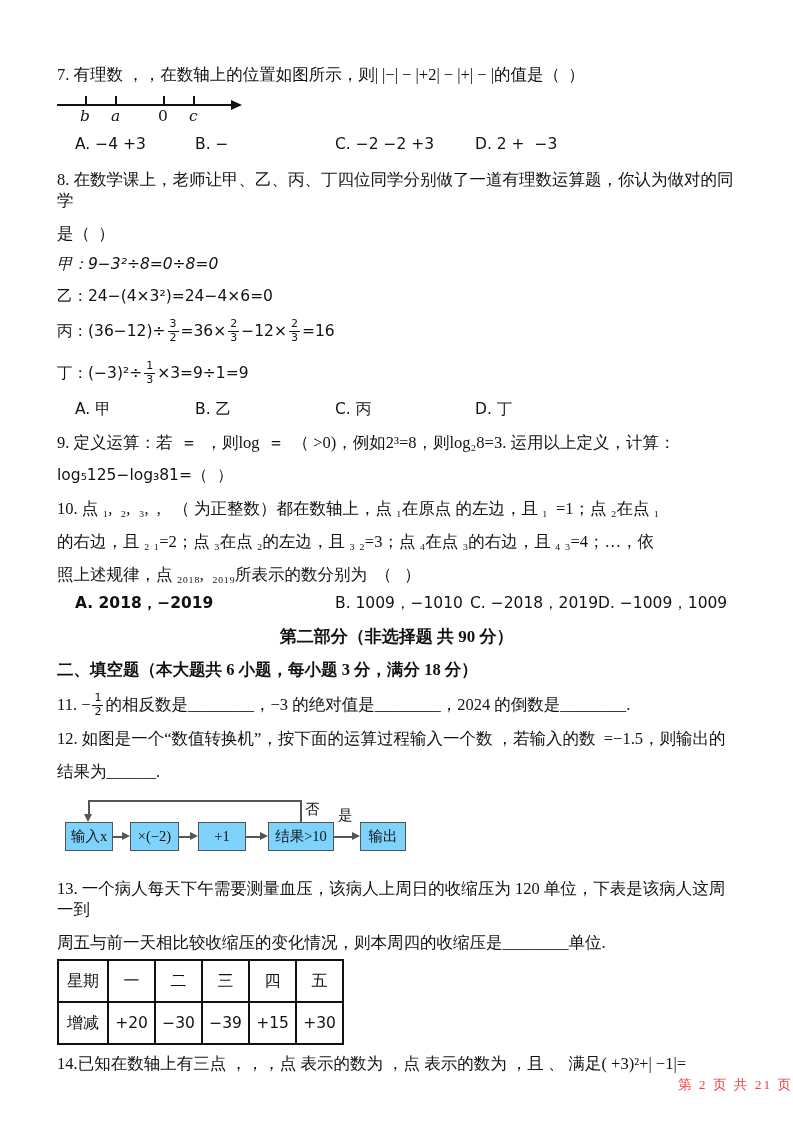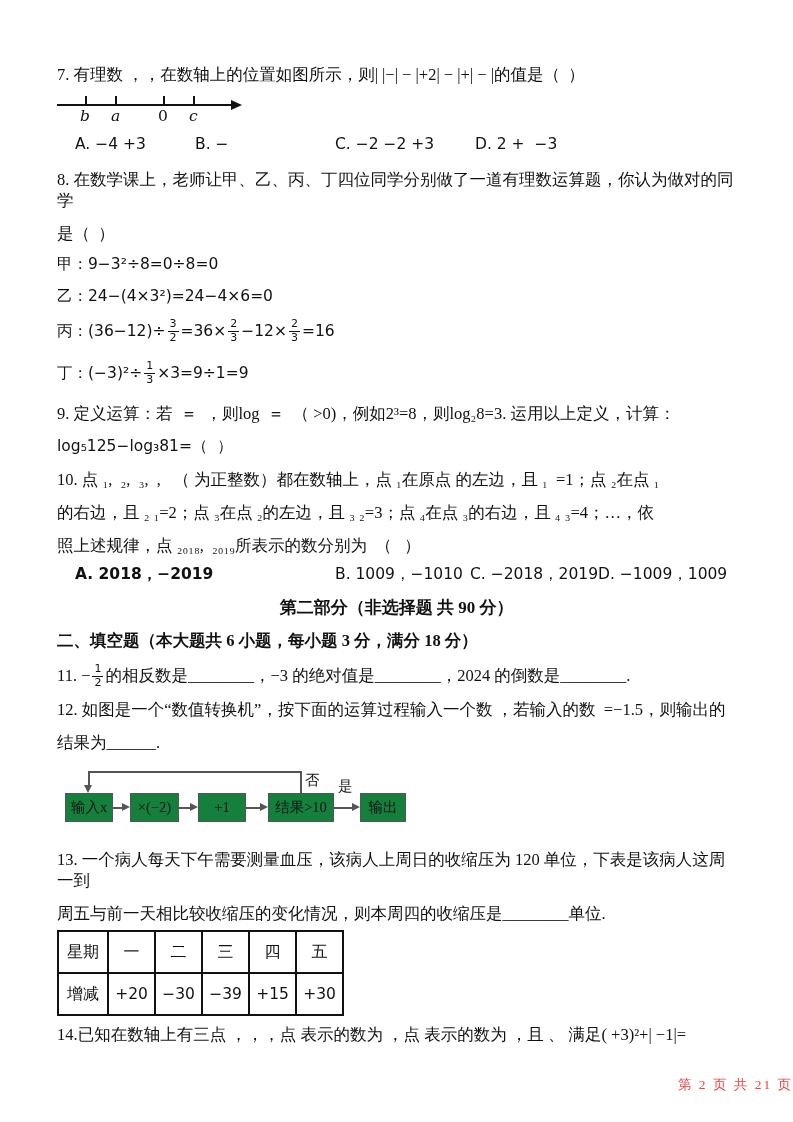--- a/index.html
+++ b/index.html
@@ -30,21 +30,21 @@
   .nl{position:relative;height:40px;margin-top:4px;width:250px;}
   .nl-line{position:absolute;left:0;top:15px;width:176px;border-top:2px solid #111;}
   .nl-arrowhead{position:absolute;left:174px;top:11px;width:0;height:0;
     border-left:11px solid #111;border-top:5px solid transparent;border-bottom:5px solid transparent;}
   .nl-tick{position:absolute;top:7px;width:2px;height:9px;background:#111;}
   .nl-lab{position:absolute;top:17px;font-style:italic;font-size:15.5px;
     font-family:"DejaVu Serif",serif;line-height:20px;}
   
   .flow{position:relative;height:74px;margin-top:10px;width:430px;
     font-size:14.5px;font-family:"Liberation Serif",serif;}
-  .fbox{position:absolute;top:30px;height:29px;border:1.5px solid #555;background:#15803d;
+  .fbox{position:absolute;top:30px;height:29px;border:1.5px solid #555;background:#7dd3fc;
     display:flex;align-items:center;justify-content:center;box-sizing:border-box;}
   .fline{position:absolute;background:#555;}
   .arr-r{position:absolute;width:0;height:0;border-left:8px solid #555;
     border-top:4.5px solid transparent;border-bottom:4.5px solid transparent;}
   .arr-d{position:absolute;width:0;height:0;border-top:8px solid #555;
     border-left:4.5px solid transparent;border-right:4.5px solid transparent;}
   .flab{position:absolute;line-height:15px;}
   
   .btable{border-collapse:collapse;margin-top:6px;font-size:16px;}
   .btable td{border:2px solid #111;width:45px;height:40px;text-align:center;padding:0;}
@@ -77,39 +77,45 @@
   <div class="optrow std math" style="margin-top:6px;">
     <span>A. −4 +3</span>
     <span>B. −</span>
     <span>C. −2 −2 +3</span>
     <span>D. 2 +  −3</span>
   </div>
 
   <div class="line" style="margin-top:16px;">8. 在数学课上，老师让甲、乙、丙、丁四位同学分别做了一道有理数运算题，你认为做对的同学</div>
   <div class="line">是（  ）</div>
 
-  <div class="line math" style="margin-top:10px;">甲：9−3²÷8=0÷8=0</div>
+  <div class="line math" style="margin-top:10px;font-style:italic;">甲：9−3²÷8=0÷8=0</div>
   <div class="line math" style="margin-top:11px;">乙：24−(4×3²)=24−4×6=0</div>
 
   <div class="flexline math tall">
     <span>丙：(36−12)÷</span>
     <span class="frac"><span class="fnum">3</span><span class="fden">2</span></span>
     <span>=36×</span>
     <span class="frac"><span class="fnum">2</span><span class="fden">3</span></span>
     <span>−12×</span>
     <span class="frac"><span class="fnum">2</span><span class="fden">3</span></span>
     <span>=16</span>
   </div>
 
   <div class="flexline math tall">
     <span>丁：(−3)²÷</span>
     <span class="frac"><span class="fnum">1</span><span class="fden">3</span></span>
     <span>×3=9÷1=9</span>
   </div>
 
+  <div class="optrow std math" style="margin-top:8px;">
+    <span>A. 甲</span>
+    <span>B. 乙</span>
+    <span>C. 丙</span>
+    <span>D. 丁</span>
+  </div>
 
   <div class="line">9. 定义运算：若  ＝  ，则log  ＝  （ &gt;0)，例如2³=8，则log₂8=3. 运用以上定义，计算：</div>
   <div class="line math">log₅125−log₃81=（  ）</div>
 
 
   <div class="line">10. 点 ₁,  ₂,  ₃,  ,   （ 为正整数）都在数轴上，点 ₁在原点 的左边，且 ₁  =1；点 ₂在点 ₁</div>
   <div class="line">的右边，且 ₂ ₁=2；点 ₃在点 ₂的左边，且 ₃ ₂=3；点 ₄在点 ₃的右边，且 ₄ ₃=4；…，依</div>
   <div class="line">照上述规律，点 ₂₀₁₈,  ₂₀₁₉所表示的数分别为  （   ）</div>
 
   <div class="optrow q10 math" style="margin-top:8px;">

